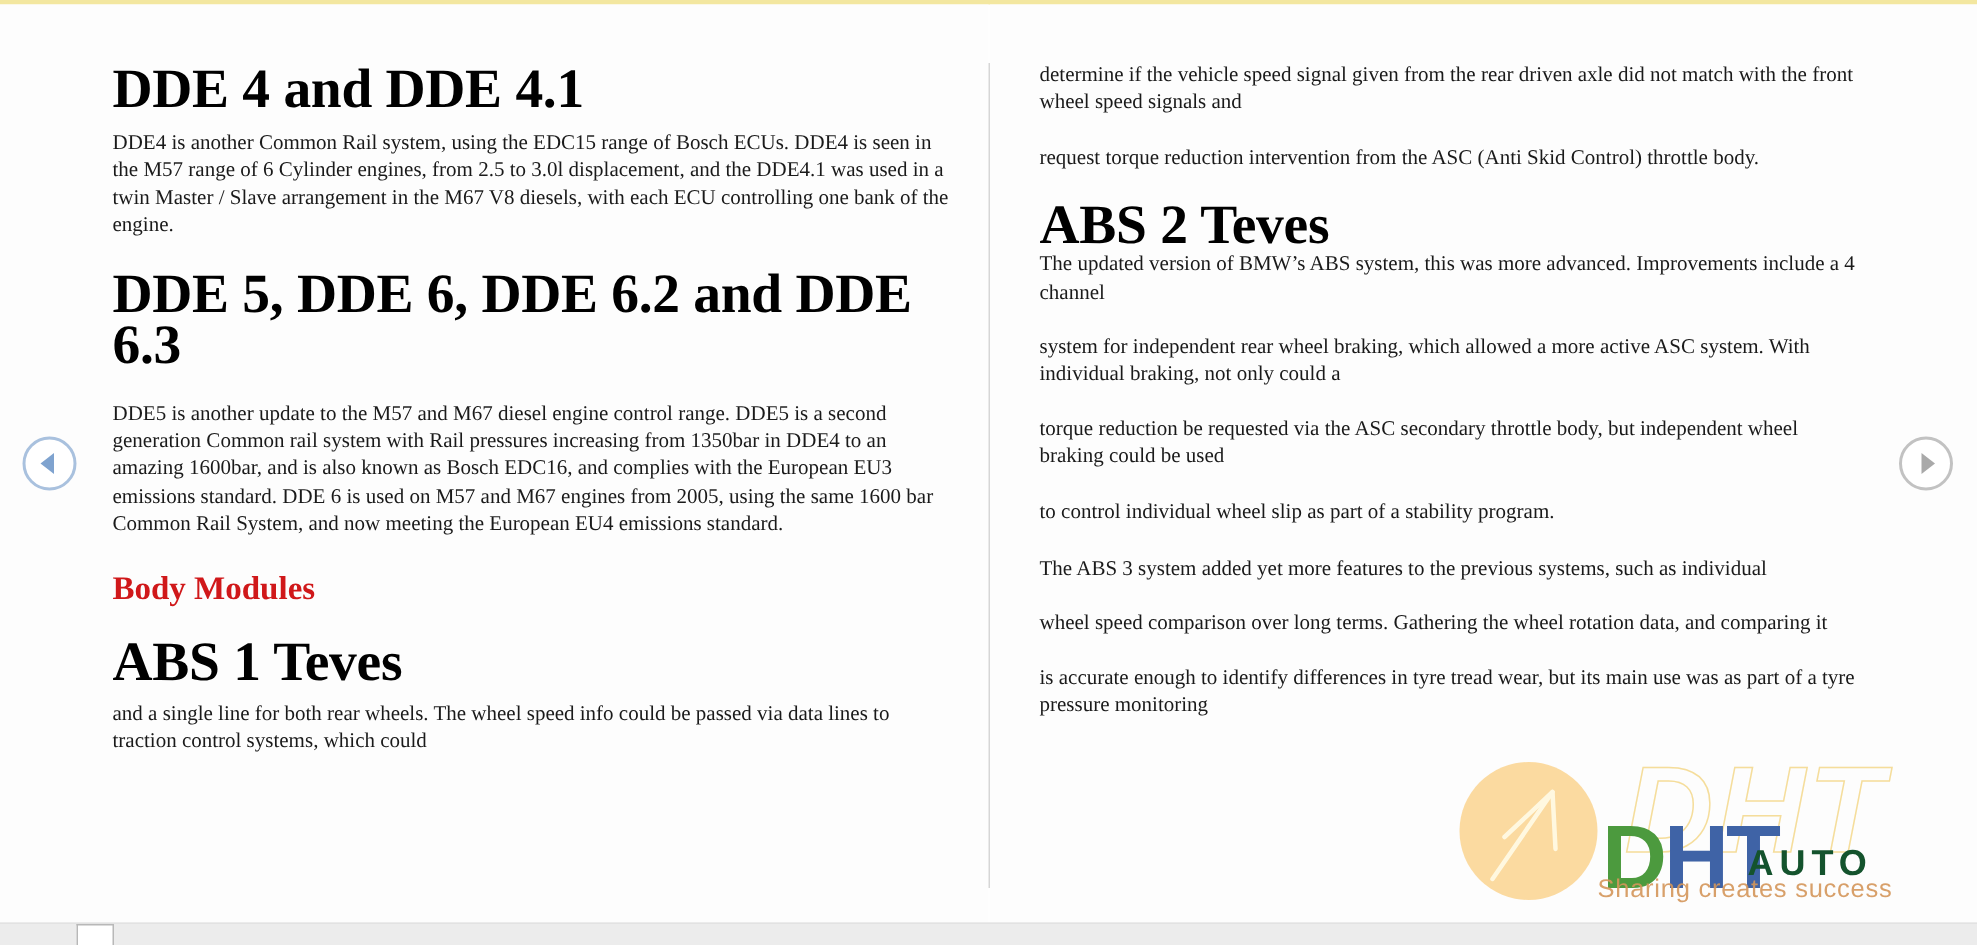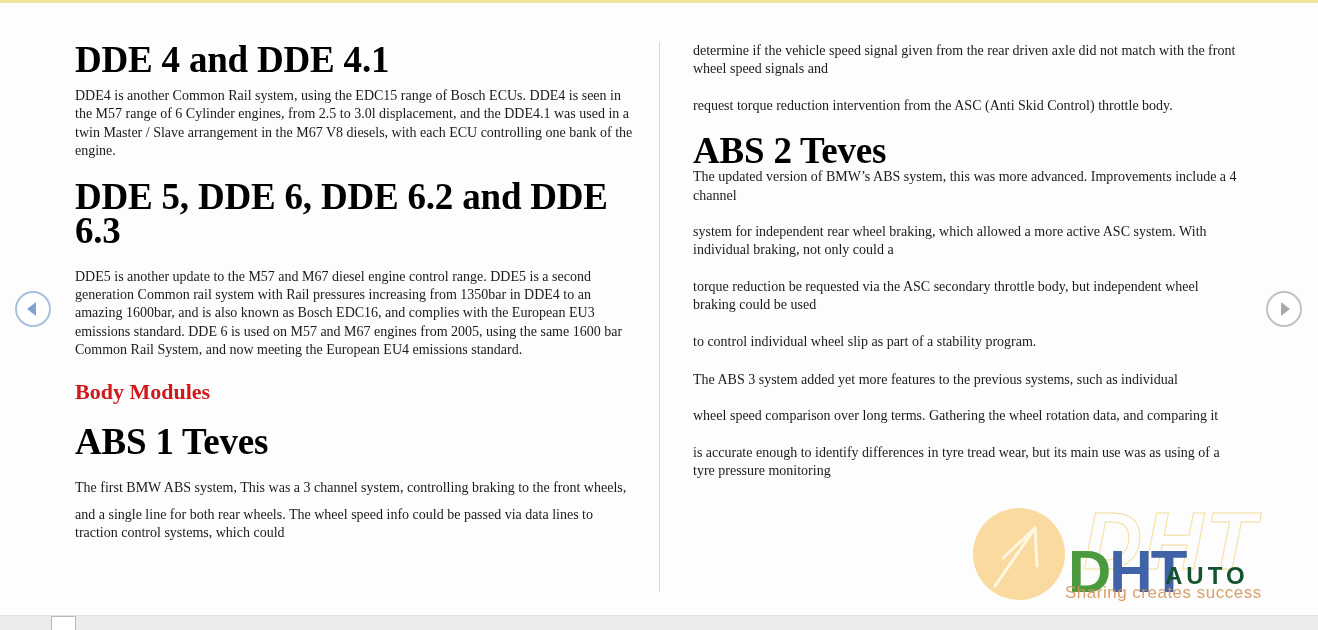--- a/index.html
+++ b/index.html
@@ -53,37 +53,36 @@
 <div class="col col-left">
   <h1 class="heading" style="margin-top:3px;">DDE 4 and DDE 4.1</h1>
   <p class="para" style="margin-top:10px;">DDE4 is another Common Rail system, using the EDC15 range of Bosch ECUs. DDE4 is seen in the M57 range of 6 Cylinder engines, from 2.5 to 3.0l displacement, and the DDE4.1 was used in a twin Master / Slave arrangement in the M67 V8 diesels, with each ECU controlling one bank of the engine.</p>
 
   <h1 class="heading" style="margin-top:19px;">DDE 5, DDE 6, DDE 6.2 and DDE 6.3</h1>
   <p class="para" style="margin-top:20px;">DDE5 is another update to the M57 and M67 diesel engine control range. DDE5 is a second generation Common rail system with Rail pressures increasing from 1350bar in DDE4 to an amazing 1600bar, and is also known as Bosch EDC16, and complies with the European EU3 emissions standard. DDE 6 is used on M57 and M67 engines from 2005, using the same 1600 bar Common Rail System, and now meeting the European EU4 emissions standard.</p>
 
   <h2 class="subheading" style="margin-top:19px;">Body Modules</h2>
 
   <h1 class="heading" style="margin-top:20px;">ABS 1 Teves</h1>
-  <p class="para" style="margin-top:20px;">The first BMW ABS system, This was a 3 channel system, controlling braking to the front wheels,</p>
   <p class="para" style="margin-top:9px;">and a single line for both rear wheels. The wheel speed info could be passed via data lines to traction control systems, which could</p>
 </div>
 
 <div class="col col-right">
   <p class="para">determine if the vehicle speed signal given from the rear driven axle did not match with the front wheel speed signals and</p>
   <p class="para" style="margin-top:18px;">request torque reduction intervention from the ASC (Anti Skid Control) throttle body.</p>
 
   <h1 class="heading" style="margin-top:19px;">ABS 2 Teves</h1>
   <p class="para" style="">The updated version of BMW’s ABS system, this was more advanced. Improvements include a 4 channel</p>
   <p class="para" style="margin-top:18px;">system for independent rear wheel braking, which allowed a more active ASC system. With individual braking, not only could a</p>
   <p class="para" style="margin-top:18px;">torque reduction be requested via the ASC secondary throttle body, but independent wheel braking could be used</p>
   <p class="para" style="margin-top:18px;">to control individual wheel slip as part of a stability program.</p>
 
   <p class="para" style="margin-top:20px;">The ABS 3 system added yet more features to the previous systems, such as individual</p>
   <p class="para" style="margin-top:18px;">wheel speed comparison over long terms. Gathering the wheel rotation data, and comparing it</p>
-  <p class="para" style="margin-top:18px;">is accurate enough to identify differences in tyre tread wear, but its main use was as using of a tyre pressure monitoring</p>
+  <p class="para" style="margin-top:18px;">is accurate enough to identify differences in tyre tread wear, but its main use was as part of a tyre pressure monitoring</p>
 </div>
 
 <div class="nav-btn nav-prev">
   <span class="tri-left"></span>
 </div>
 <div class="nav-btn nav-next">
   <span class="tri-right"></span>
 </div>
 
 <div class="bottom-bar"></div>

